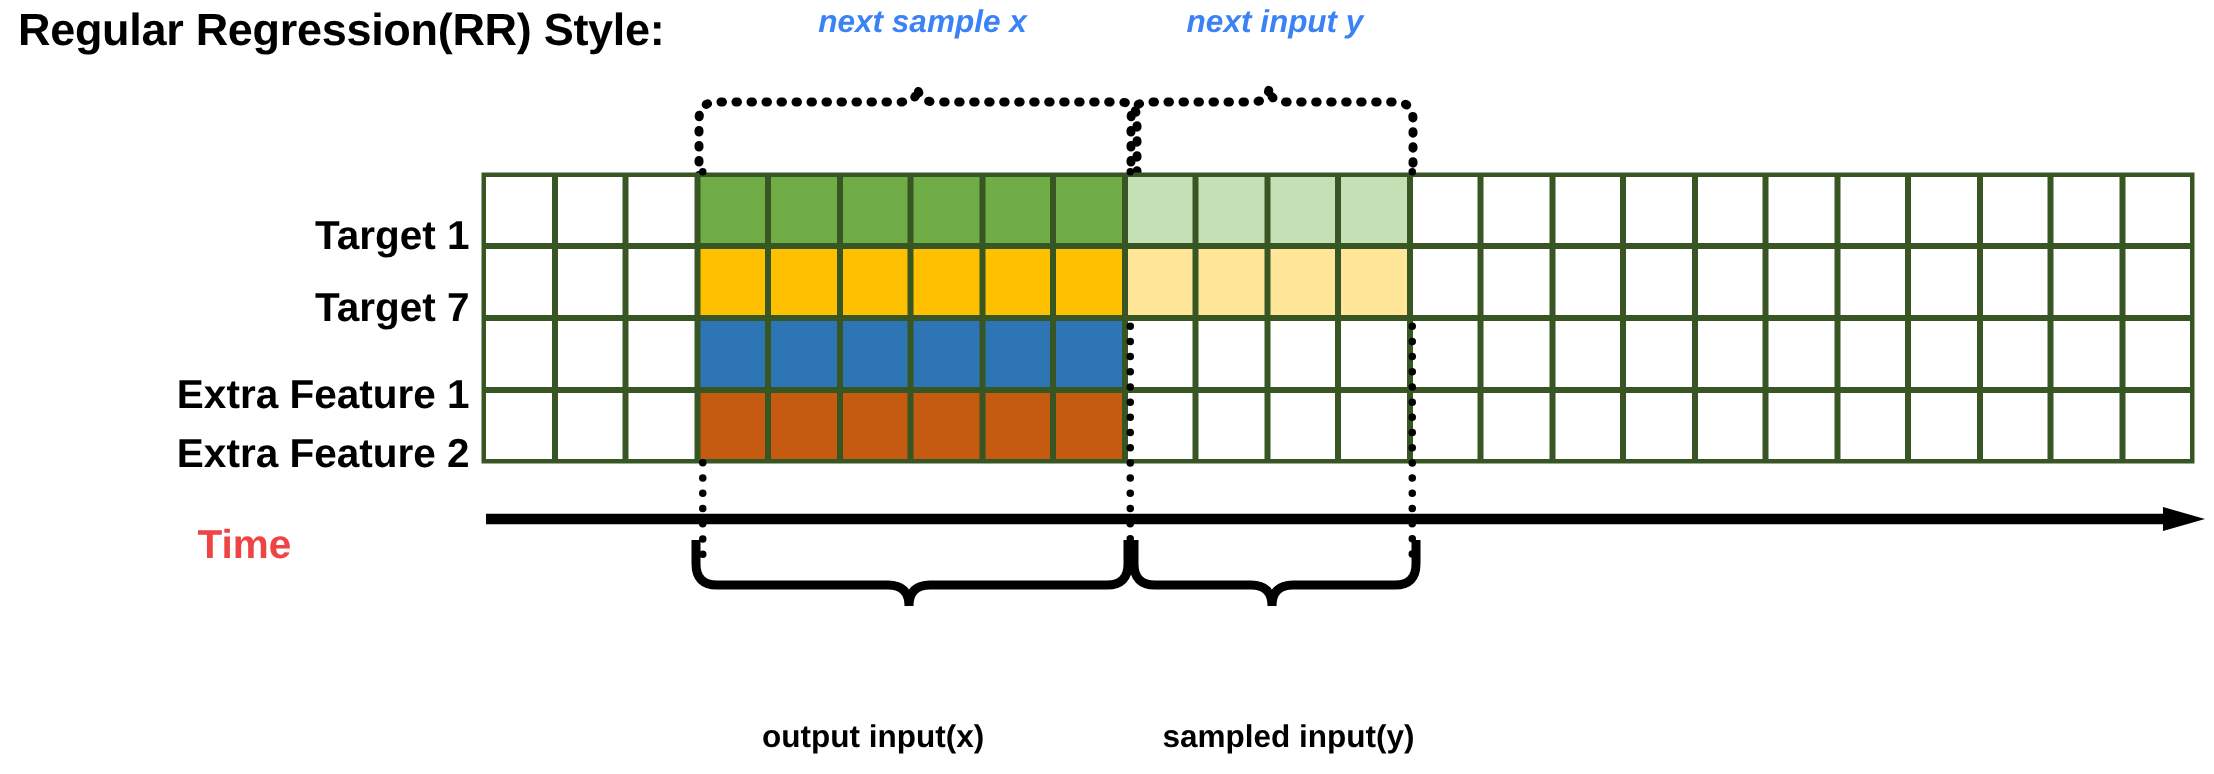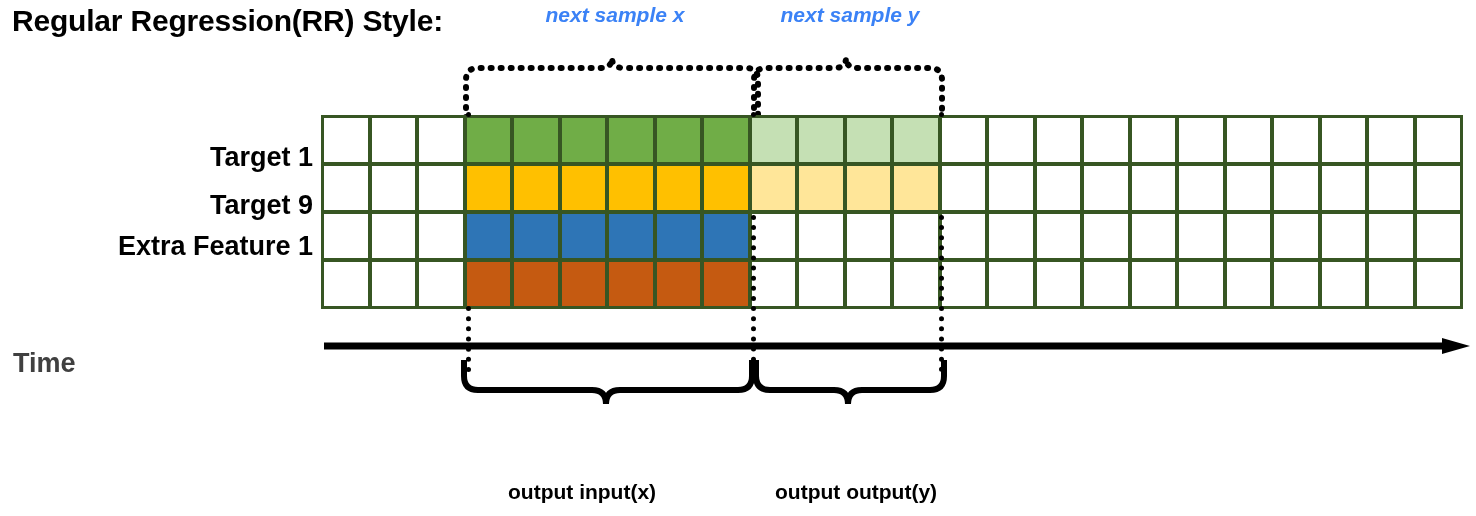--- a/index.html
+++ b/index.html
@@ -50,25 +50,25 @@
     top: 0;
     width: 305px;
     height: 516px;
     margin-top: 20px;
   }
 
   #time-label {
     position: absolute;
     right: 0;
     width: 300px;
-    text-align: left;
+    text-align: center;
     top: 328px;
     font-size: 27px;
     font-weight: bold;
-    color: #404040;
+    color: #ef4444;
   }
 
   
   #grid {
     position: absolute;
     left: 321px;
     top: 115px;
     width: 1142px;
     height: 194px;
     background: #375623;
@@ -140,26 +140,27 @@
   <div id="title">Regular Regression(RR) Style:</div>
 
   <svg class="top-brace" style="left:460px; top:48px;" width="310" height="72" viewBox="0 0 310 72">
     <path d="M6,70 L6,32 Q6,20 18,20 L140,20 Q152,20 152,10 Q152,20 164,20 L286,20 Q298,20 298,32 L298,70" fill="none" stroke="#000000" stroke-width="6" stroke-linecap="round" stroke-dasharray="1 9"></path>
   </svg>
   <div class="brace-label" style="left:520px; top:3px; width:190px;">next sample x</div>
 
   <svg class="top-brace" style="left:748px; top:48px;" width="200" height="72" viewBox="0 0 200 72">
     <path d="M6,70 L6,32 Q6,20 18,20 L86,20 Q98,20 98,10 Q98,20 110,20 L182,20 Q194,20 194,32 L194,70" fill="none" stroke="#000000" stroke-width="6" stroke-linecap="round" stroke-dasharray="1 9"></path>
   </svg>
-  <div class="brace-label" style="left:750px; top:3px; width:200px;">next sample y</div>
+  <div class="brace-label" style="left:750px; top:3px; width:200px;">next input y</div>
 
   <div id="labels-col">
     <div class="row-label" style="top:124px;">Target 1</div>
-    <div class="row-label" style="top:172px;">Target 9</div>
-    <div class="row-label" style="top:213px;">Extra Feature 1</div>
+    <div class="row-label" style="top:172px;">Target 7</div>
+    <div class="row-label" style="top:230px;">Extra Feature 1</div>
+    <div class="row-label" style="top:269px;">Extra Feature 2</div>
     <div id="time-label">Time</div>
   </div>
 
   <div id="grid">
       <div class="cell"></div>
       <div class="cell"></div>
       <div class="cell"></div>
       <div class="cell c-green"></div>
       <div class="cell c-green"></div>
       <div class="cell c-green"></div>
@@ -276,18 +277,18 @@
     <path d="M6,2 L6,18 Q6,32 20,32 L84,32 Q98,32 98,46 Q98,32 112,32 L180,32 Q194,32 194,18 L194,2" fill="none" stroke="#000000" stroke-width="6" stroke-linecap="butt"></path>
   </svg>
 
   <div class="caption" style="left:508px; top:423px;">
     <div>output input(x)</div>
     
     
   </div>
 
   <div class="caption" style="left:775px; top:423px;">
-    <div>output output(y)</div>
+    <div>sampled input(y)</div>
     
     
   </div>
 
 </div>
 
 </body></html>

